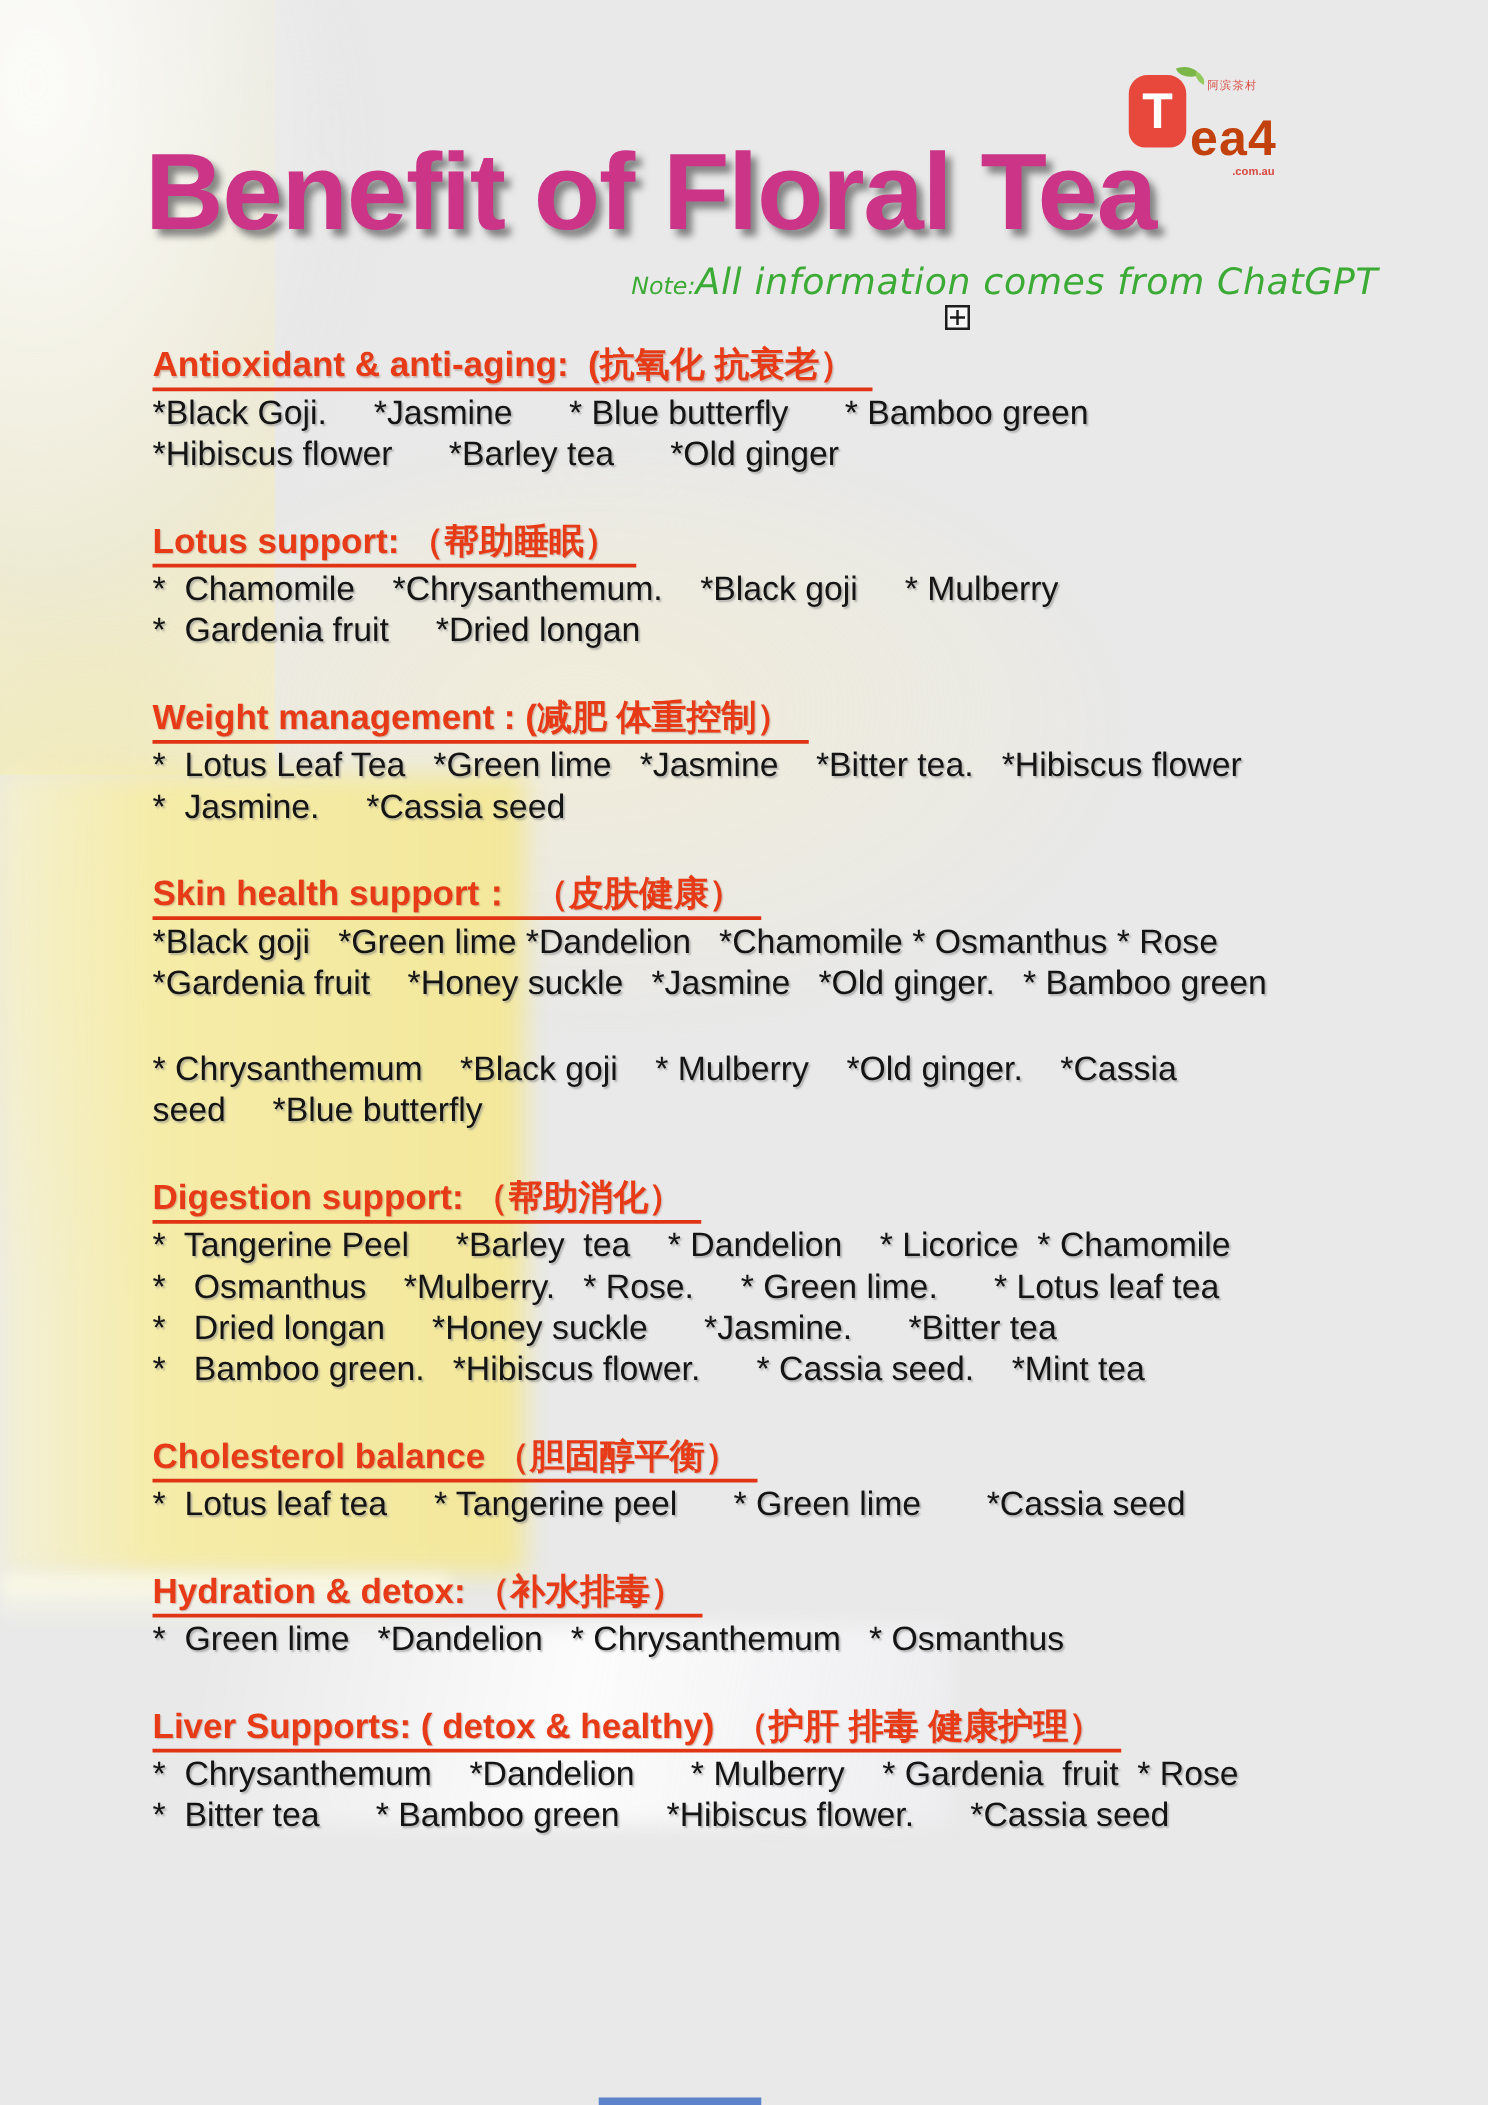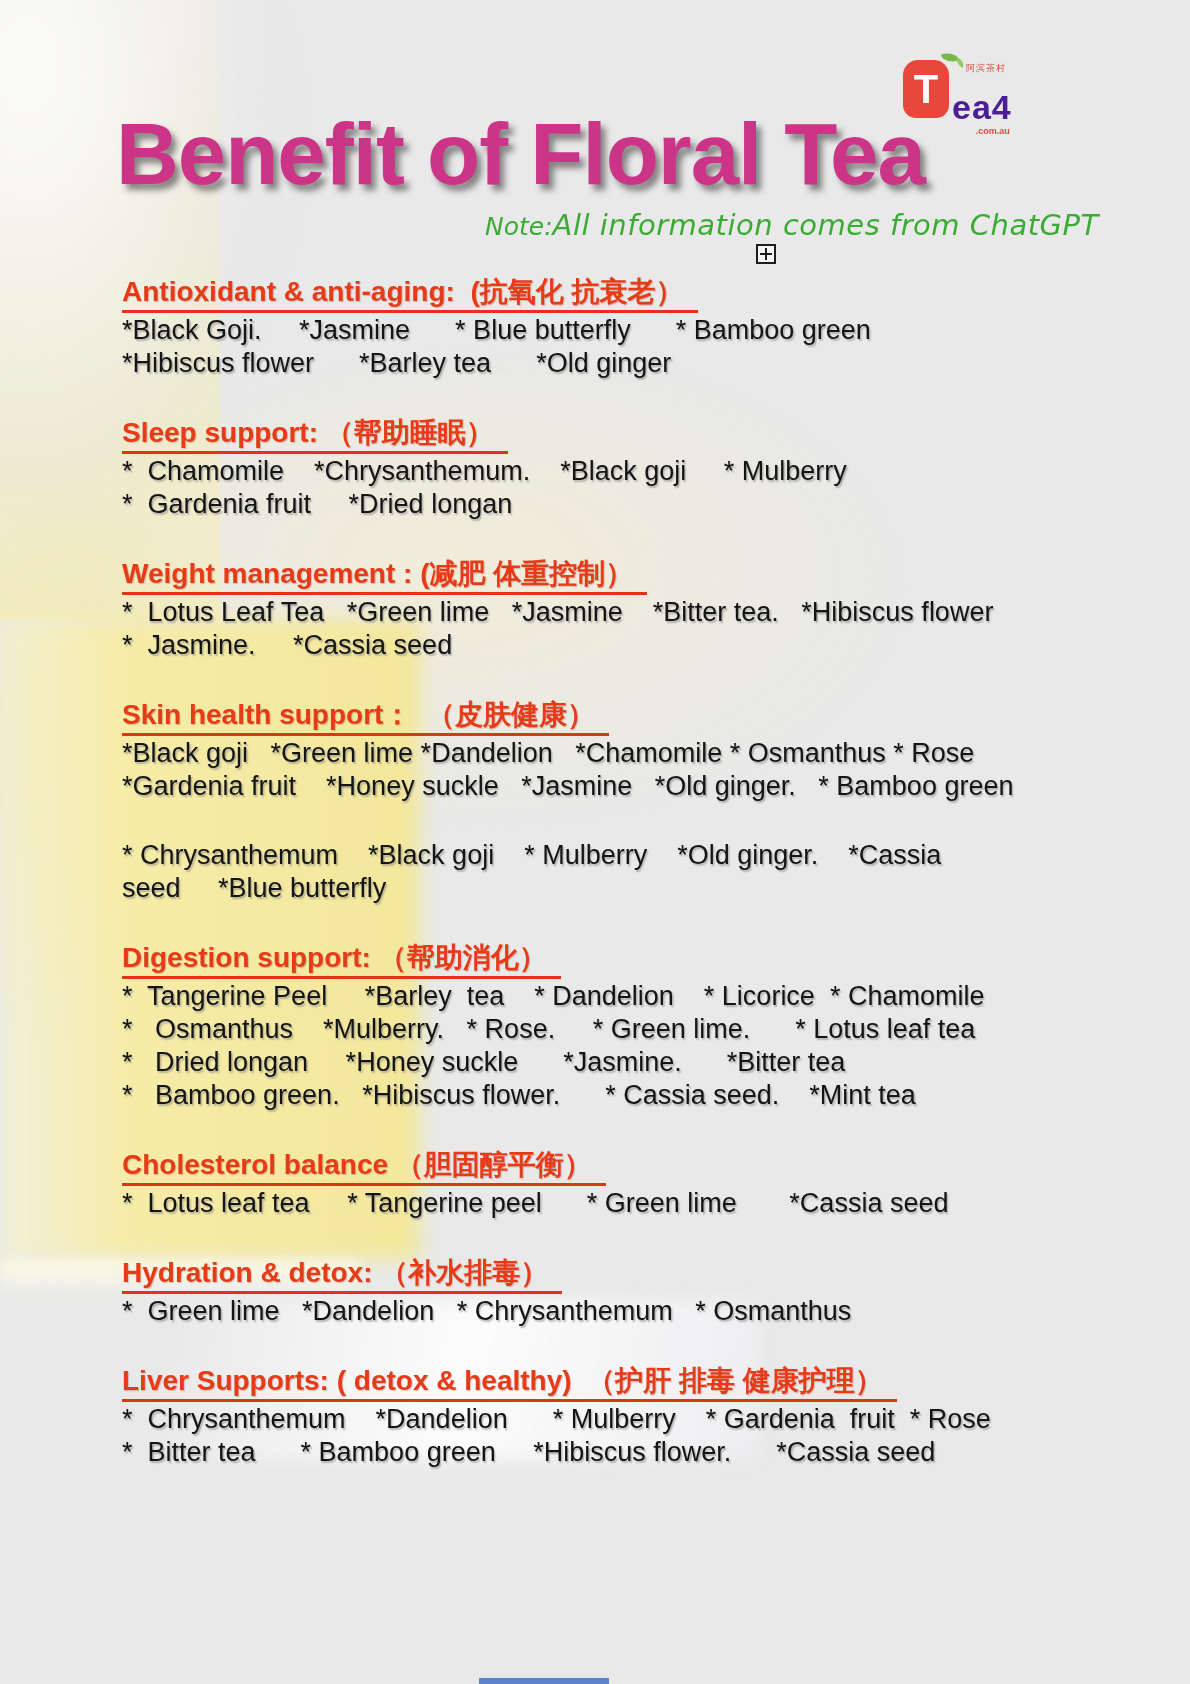--- a/index.html
+++ b/index.html
@@ -54,37 +54,37 @@
     position:relative; width:46px; height:58px;
     background:#e8473c; border-radius:15px 15px 13px 13px;
     display:flex; align-items:center; justify-content:center;
     color:#ffffff; font-size:40px; font-weight:bold; line-height:1;
   }
   .leaf { position:absolute; background:#7ab648; border-radius:0 100% 0 100%; }
   .leaf1 { width:16px; height:11px; right:-9px; top:-8px; transform:rotate(-18deg); }
   .leaf2 { width:10px; height:7px; right:-16px; top:-1px; transform:rotate(28deg); background:#93c95e; }
   .logo-right { margin-left:3px; display:flex; flex-direction:column; align-items:flex-start; }
   .logo-tagline { font-size:9px; color:#d84b41; letter-spacing:1px; margin:2px 0 15px 14px; white-space:nowrap; }
-  .logo-name { font-size:34px; font-weight:bold; color:#4c1d95; line-height:1.05; letter-spacing:1px; }
+  .logo-name { font-size:40px; font-weight:bold; color:#c2410c; line-height:1.05; letter-spacing:1px; }
   .logo-domain { font-size:9px; color:#d84b41; font-weight:bold; align-self:flex-end; margin-right:2px; }
 
   
   .title {
     position:absolute; left:116px; top:108px; width:980px;
     margin:0; font-size:87px; font-weight:bold; letter-spacing:-1px; line-height:1.05;
     color:#cb3487;
     text-shadow:5px 6px 6px rgba(95,95,95,0.75);
     white-space:nowrap;
   }
   .note {
     position:absolute; left:485px; top:208px; width:560px;
     color:#3cab36; white-space:nowrap;
     font-family:"DejaVu Sans", sans-serif; font-style:italic;
   }
-  .note-label { font-size:25px; }
+  .note-label { font-size:19px;margin-left:20px; }
   .note-text { font-size:29px; letter-spacing:0.5px; }
 
   
   .plus-box {
     position:absolute; left:756px; top:244px; width:20px; height:20px;
     border:2px solid #1d1d1d; background:rgba(255,255,255,0.6); box-sizing:border-box;
   }
   .plus-box .ph { position:absolute; left:2px; right:2px; top:50%; height:2px; margin-top:-1px; background:#1d1d1d; }
   .plus-box .pv { position:absolute; top:2px; bottom:2px; left:50%; width:2px; margin-left:-1px; background:#1d1d1d; }
 
@@ -151,21 +151,21 @@
 
 <div class="content">
 
   <section class="sec">
     <h2 class="sec-h"><span class="sec-h-inner">Antioxidant &amp; anti-aging:  (抗氧化 抗衰老）</span></h2>
     <p class="sec-line">*Black Goji.     *Jasmine      * Blue butterfly      * Bamboo green</p>
     <p class="sec-line">*Hibiscus flower      *Barley tea      *Old ginger</p>
   </section>
 
   <section class="sec">
-    <h2 class="sec-h"><span class="sec-h-inner">Sleep support: （帮助睡眠）</span></h2>
+    <h2 class="sec-h"><span class="sec-h-inner">Lotus support: （帮助睡眠）</span></h2>
     <p class="sec-line">*  Chamomile    *Chrysanthemum.    *Black goji     * Mulberry</p>
     <p class="sec-line">*  Gardenia fruit     *Dried longan</p>
   </section>
 
   <section class="sec">
     <h2 class="sec-h"><span class="sec-h-inner">Weight management : (减肥 体重控制）</span></h2>
     <p class="sec-line">*  Lotus Leaf Tea   *Green lime   *Jasmine    *Bitter tea.   *Hibiscus flower</p>
     <p class="sec-line">*  Jasmine.     *Cassia seed</p>
   </section>
 

